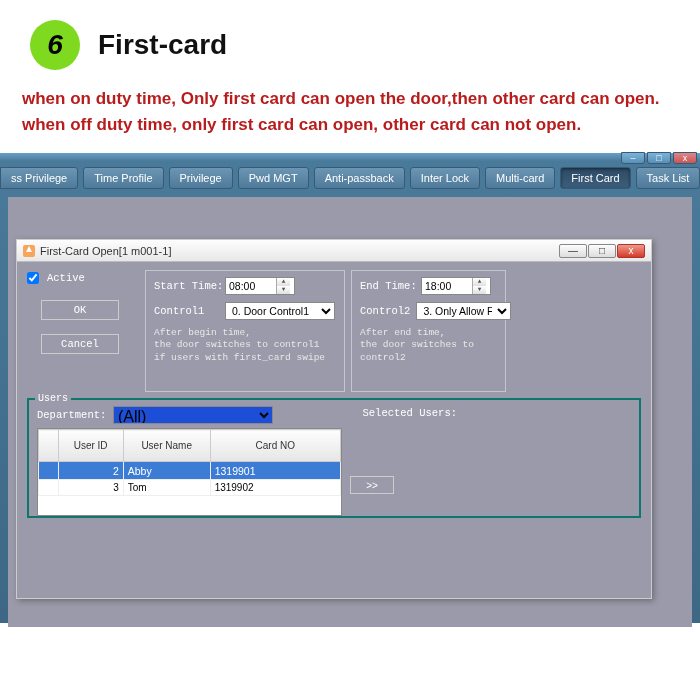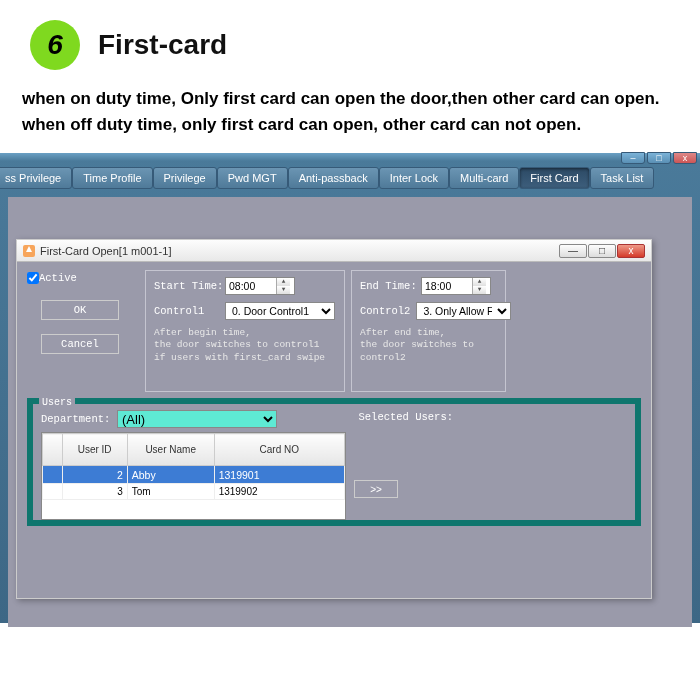--- a/index.html
+++ b/index.html
@@ -1,64 +1,64 @@
 <!DOCTYPE html>
 <html><head>
 <meta charset="utf-8">
 <style>
   * { box-sizing: border-box; margin: 0; padding: 0; }
   body { font-family: Arial, sans-serif; background: #fff; width: 700px; height: 700px; overflow: hidden; }
   .header-section { padding: 20px 20px 10px 30px; }
   .header-row { display: flex; align-items: center; gap: 18px; }
   .circle-badge { width: 50px; height: 50px; border-radius: 50%; background: #7fd91f; display: flex; align-items: center; justify-content: center; font-size: 28px; font-weight: bold; font-style: italic; color: #000; }
   .header-title { font-size: 28px; font-weight: bold; color: #111; }
-  .desc { padding: 6px 20px 16px 22px; font-size: 17px; font-weight: bold; color: #000000; line-height: 1.5; }
+  .desc { padding: 6px 20px 16px 22px; font-size: 17px; font-weight: bold; color: #b91c1c; line-height: 1.5; }
   .app-window { position: relative; width: 700px; height: 470px; background: linear-gradient(#4a7a9a,#3d6785); }
   .titlebar-outer { height: 8px; background: linear-gradient(#6aa0c4,#4a7a9a); position: relative; }
   .win-controls { position: absolute; right: 3px; top: -1px; display: flex; gap: 2px; }
   .wc { width: 24px; height: 12px; background: linear-gradient(#7bb3d8,#5a90b5); border: 1px solid #365a78; font-size: 9px; text-align: center; line-height: 10px; color: #fff; border-radius: 0 0 3px 3px;}
   .wc.close { background: linear-gradient(#d88,#c55);}
-  .tabbar { display: flex; padding: 6px 4px 0 4px; overflow: hidden; }
+  .tabbar { display: flex; gap: 5px; padding: 6px 4px 0 10px; overflow: hidden; }
   .tab { background: linear-gradient(#6b95b3,#4f7a99); border: 1px solid #365a78; border-radius: 3px; color: #fff; font-size: 11px; padding: 4px 10px; white-space: nowrap; cursor: pointer; }
   .tab.first { border-top-left-radius: 0; border-bottom-left-radius: 0; margin-left: -10px;}
   .tab.active { background: linear-gradient(#2c4a65,#3d5e7c); box-shadow: inset 0 1px 3px rgba(0,0,0,.5);}
   .workspace { background: #9a9aaa; height: 430px; margin: 8px 8px 0 8px; position: relative; }
   .dialog { position: absolute; left: 8px; top: 42px; width: 636px; height: 360px; background: #9a9aaa; border: 1px solid #ccc; box-shadow: 2px 2px 6px rgba(0,0,0,.3); }
   .dlg-title { height: 22px; background: linear-gradient(#fdfdfd,#e8e8e8); border-bottom: 1px solid #bbb; display: flex; align-items: center; padding: 0 6px; font-size: 11px; color: #333;}
   .dlg-title .ico { width: 12px; height: 12px; background: #f7a55b; margin-right: 5px; border-radius: 2px; position:relative;}
   .dlg-title .ico::after{content:"";position:absolute;left:3px;top:1px;width:0;height:0;border-left:3px solid transparent;border-right:3px solid transparent;border-bottom:6px solid #fff;}
   .dlg-wc { margin-left: auto; display: flex; gap: 1px; }
   .dlg-wc span { display:inline-block; width: 28px; height: 14px; border: 1px solid #888; font-size: 10px; text-align: center; line-height: 12px; background: linear-gradient(#fdfdfd,#ddd); border-radius: 2px;}
   .dlg-wc span.x { background: linear-gradient(#e98,#d43a2a); color: #fff; border-color:#a33;}
   .dlg-body { padding: 8px 10px 4px 10px; color: #fff; font-size: 10.5px; font-family: "Courier New", monospace; }
   .toprow { display: flex; gap: 6px; }
   .leftcol { width: 112px; padding-top: 2px;}
-  .chk { font-size: 10.5px; color: #fff; display: flex; align-items: center; gap: 0; margin-bottom: 12px;}
+  .chk { font-size: 10.5px; color: #fff; display: flex; align-items: center; gap: 8px; margin-bottom: 12px;}
   .chk input { width: 12px; height: 12px; }
   .btn { width: 78px; height: 20px; background: #9a9aaa; border: 1px solid #ccc; color: #fff; font-size: 10.5px; font-family: "Courier New",monospace; margin: 4px 14px 10px 14px; cursor: pointer;}
   .group { border: 1px solid #c5c5d0; padding: 6px 8px 8px 8px; position: relative; }
   .group-label { position: absolute; top: -7px; left: 6px; background: #9a9aaa; padding: 0 3px; font-size: 10px; color:#fff;}
   .g1 { width: 200px; height: 122px;}
   .g2 { width: 155px; height: 122px;}
   .g3 { width: 95px; height: 122px;}
   .row { display: flex; align-items: center; gap: 6px; margin-bottom: 7px;}
   .lbl { width: 65px; white-space: nowrap; }
   .spin { display: flex; align-items: center; background: #fff; border: 1px solid #888; height: 18px; width: 70px;}
   .spin input { border: none; width: 50px; font-size: 10.5px; padding: 1px 3px; color:#000;}
   .spin .arrows { width: 14px; display:flex; flex-direction:column; }
   .spin .arrows span { height: 8px; border-left:1px solid #aaa; font-size:6px; line-height:7px; text-align:center; color:#555; background:linear-gradient(#fff,#e0e0e0);}
   .sel { background:#fff; border:1px solid #888; height:18px; font-size:10.5px; padding:1px 2px; color:#000; width:110px;}
   .note { font-size: 9.5px; line-height: 1.3; color: #e8e8e8; margin-top: 6px;}
   .weekday label { display:flex; align-items:center; gap:4px; font-size:10px; margin-bottom:3px; color:#fff;}
   .weekday input { width:11px; height:11px;}
-  .users-group { border:6px solid #0f766e; margin-top:6px; padding:6px 8px 0 8px; position:relative;}
+  .users-group { border:2px solid #0f766e; margin-top:6px; padding:6px 8px 0 8px; position:relative;}
   .users-group .group-label{top:-7px;left:6px;}
   .dep-row { display:flex; align-items:center; gap:6px; margin-bottom:4px;}
   .dep-row .lbl { width: 70px;}
-  .dep-row select { width: 160px; height:18px; font-size:13px; border:1px solid #888; background:#5eead4; color:#000;}
+  .dep-row select { width: 160px; height:18px; font-size:16px; border:1px solid #888; background:#1d4ed8; color:#000;}
   .tables-row { display:flex; gap:8px; align-items:flex-start;}
   .tbl-wrap { border:1px solid #888; background:#fff; }
   .tbl-wrap.left { width: 305px; height: 88px;}
   .tbl-wrap.right { width: 238px; height: 88px;}
   table { border-collapse: collapse; width:100%; font-size:10px; color:#000; font-family:Arial,sans-serif;}
   th { background: linear-gradient(#fdfdfd,#e6e6e6); border:1px solid #ccc; padding:2px 4px; font-weight:normal; text-align:center; color:#333; height:32px;}
   td { border:1px solid #eee; padding:2px 4px; height:15px;}
   tr.sel td { background:#3d7cd4; color:#fff;}
   .mid-btns { display:flex; flex-direction:column; gap:6px; margin-top:48px;}
   .xfer { width:44px; height:18px; background:#9a9aaa; border:1px solid #ccc; color:#fff; font-size:10px; cursor:pointer;}

